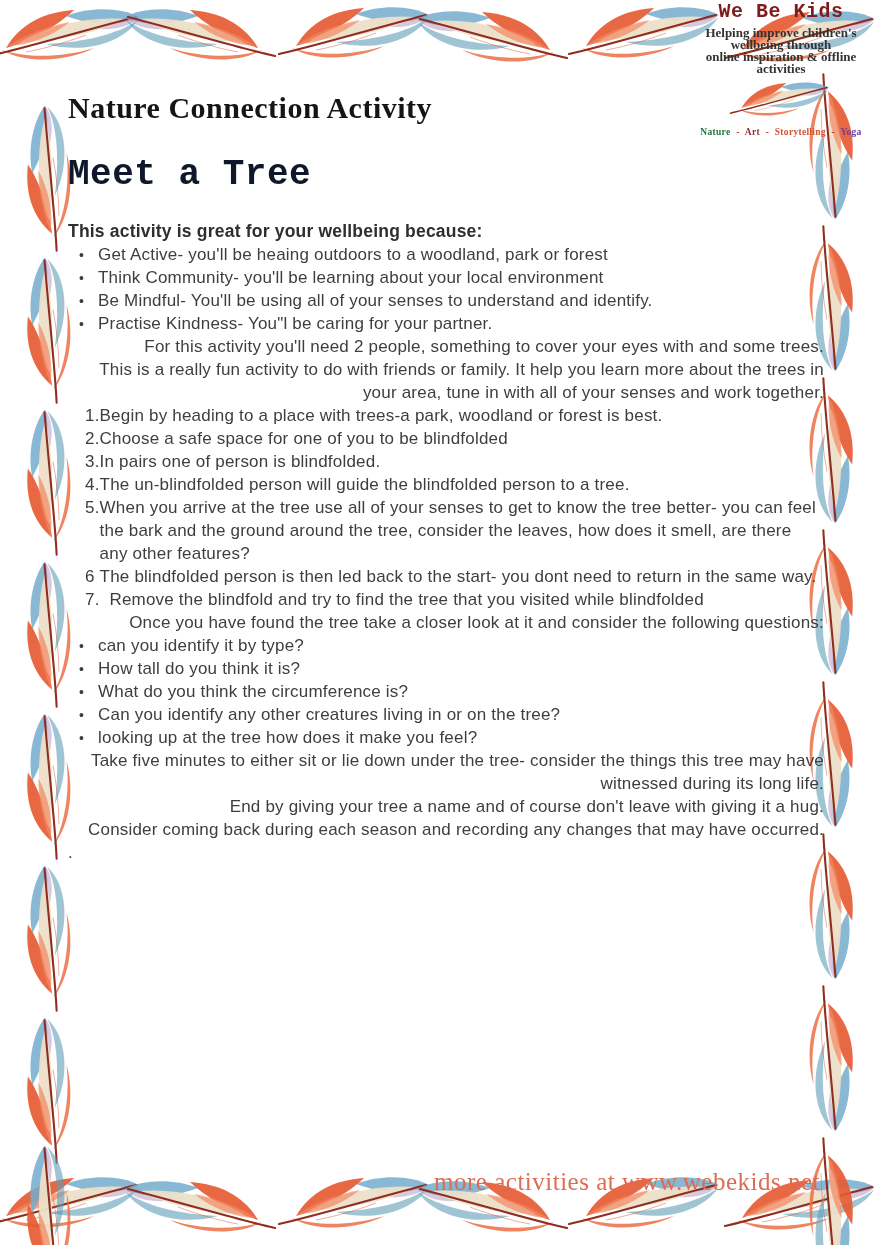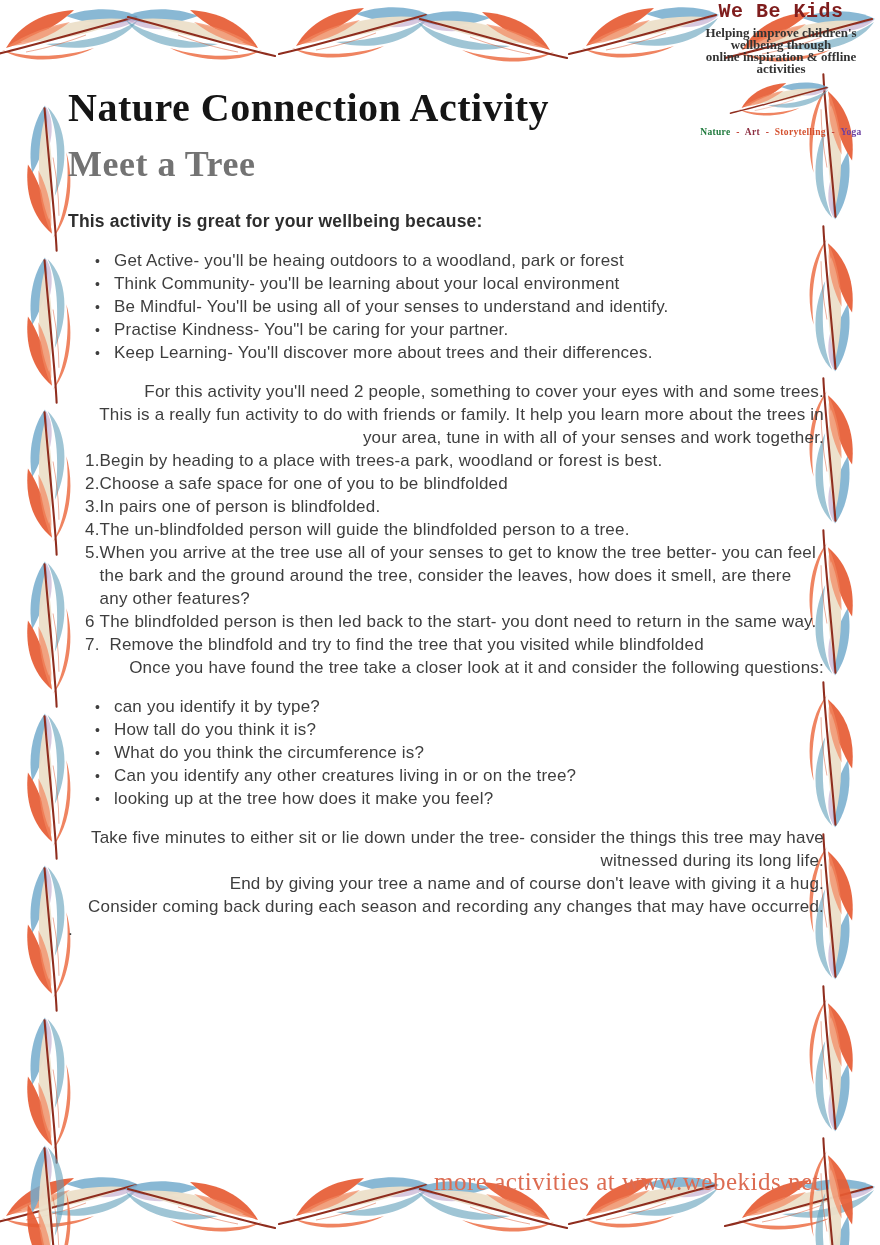--- a/index.html
+++ b/index.html
@@ -1,42 +1,42 @@
 <!DOCTYPE html>
 <html><head>
 <meta charset="utf-8">
 <style>
   html,body{margin:0;padding:0;background:#ffffff;}
   .page{position:relative;width:880px;height:1245px;background:#ffffff;overflow:hidden;
         font-family:"Liberation Sans", sans-serif;}
   .border-svg{position:absolute;left:0;top:0;width:880px;height:1245px;z-index:0;}
   .content{position:absolute;left:68px;top:84px;width:756px;z-index:1;}
 
-  .title-line1{font-family:"Liberation Serif", serif;font-weight:600;font-size:40px;
+  .title-line1{font-family:"Liberation Serif", serif;font-weight:600;font-size:30px;
                line-height:47px;color:#151515;letter-spacing:0.5px;}
-  .title-line2{font-family:Liberation Serif, serif;font-weight:600;font-size:36px;
-               line-height:45px;color:#737373;margin-top:11px;letter-spacing:0.5px;}
+  .title-line2{font-family:Liberation Mono, monospace;font-weight:600;font-size:36px;
+               line-height:45px;color:#0f172a;margin-top:21px;letter-spacing:0.5px;}
 
   .logo{position:absolute;top:0px;right:6px;width:186px;text-align:center;z-index:2;}
   .logo-name{font-family:Liberation Mono, monospace;font-weight:700;font-size:20px;
              color:#7f1d1d;letter-spacing:0.5px;}
   .logo-tagline{font-family:"Liberation Serif", serif;font-weight:700;font-size:13px;
                 color:#333;line-height:12px;margin-top:4px;}
   .logo-feather{display:block;width:136px;height:46px;margin:4px auto 2px;}
   .logo-cats{font-family:"Liberation Serif", serif;font-weight:700;font-size:9.5px;
              letter-spacing:0.3px;margin-top:2px;}
   .cat-sep{color:#c0392b;margin:0 3px;}
 
   .intro-heading{font-size:17.5px;font-weight:700;color:#2e2e2e;line-height:23px;
                  margin-top:23px;letter-spacing:0.2px;}
 
   p.body{font-size:17px;line-height:23px;color:#3e3e3e;margin:0;letter-spacing:0.2px;text-align:right;}
   .mt20{margin-top:20px;} .mt22{margin-top:22px;padding-left:12px;} .mt24{margin-top:24px;} .mt32{margin-top:32px;}
 
-  ul.dots{list-style:none;margin:16px;padding:0 0 0 30px;}
+  ul.dots{list-style:none;margin:0;padding:0 0 0 30px;}
   ul.dots li{position:relative;font-size:17px;line-height:23px;color:#3e3e3e;letter-spacing:0.2px;}
   ul.dots li::before{content:"\2022";position:absolute;left:-19px;top:1px;font-size:14px;color:#3e3e3e;}
 
   ol.steps{list-style:none;margin:0;padding:0 0 0 17px;}
   ol.steps li{display:flex;font-size:17px;line-height:23px;color:#3e3e3e;letter-spacing:0.2px;}
   ol.steps .num{flex:none;}
   ol.steps .txt{flex:1;white-space:pre-wrap;}
 
   .lone-dot{font-size:17px;line-height:23px;color:#3e3e3e;margin:0;}
 
@@ -120,21 +120,20 @@
     <div class="title-line1">Nature Connection Activity</div>
     <div class="title-line2">Meet a Tree</div>
 
     <div class="intro-heading">This activity is great for your wellbeing because:</div>
 
     <ul class="dots mt32">
       <li>Get Active- you'll be heaing outdoors to a woodland, park or forest</li>
       <li>Think Community- you'll be learning about your local environment</li>
       <li>Be Mindful- You'll be using all of your senses to understand and identify.</li>
       <li>Practise Kindness- You"l be caring for your partner.</li>
-      <li>Keep Learning- You'll discover more about trees and their differences.</li>
     </ul>
 
     <p class="body mt20">For this activity you'll need 2 people, something to cover your eyes with and some trees.</p>
 
     <p class="body mt24">This is a really fun activity to do with friends or family. It help you learn more about the trees in your area, tune in with all of your senses and work together.</p>
 
     <ol class="steps mt20">
       <li>
           <span class="num">1.</span>
           <span class="txt">Begin by heading to a place with trees-a park, woodland or forest is best.</span>

